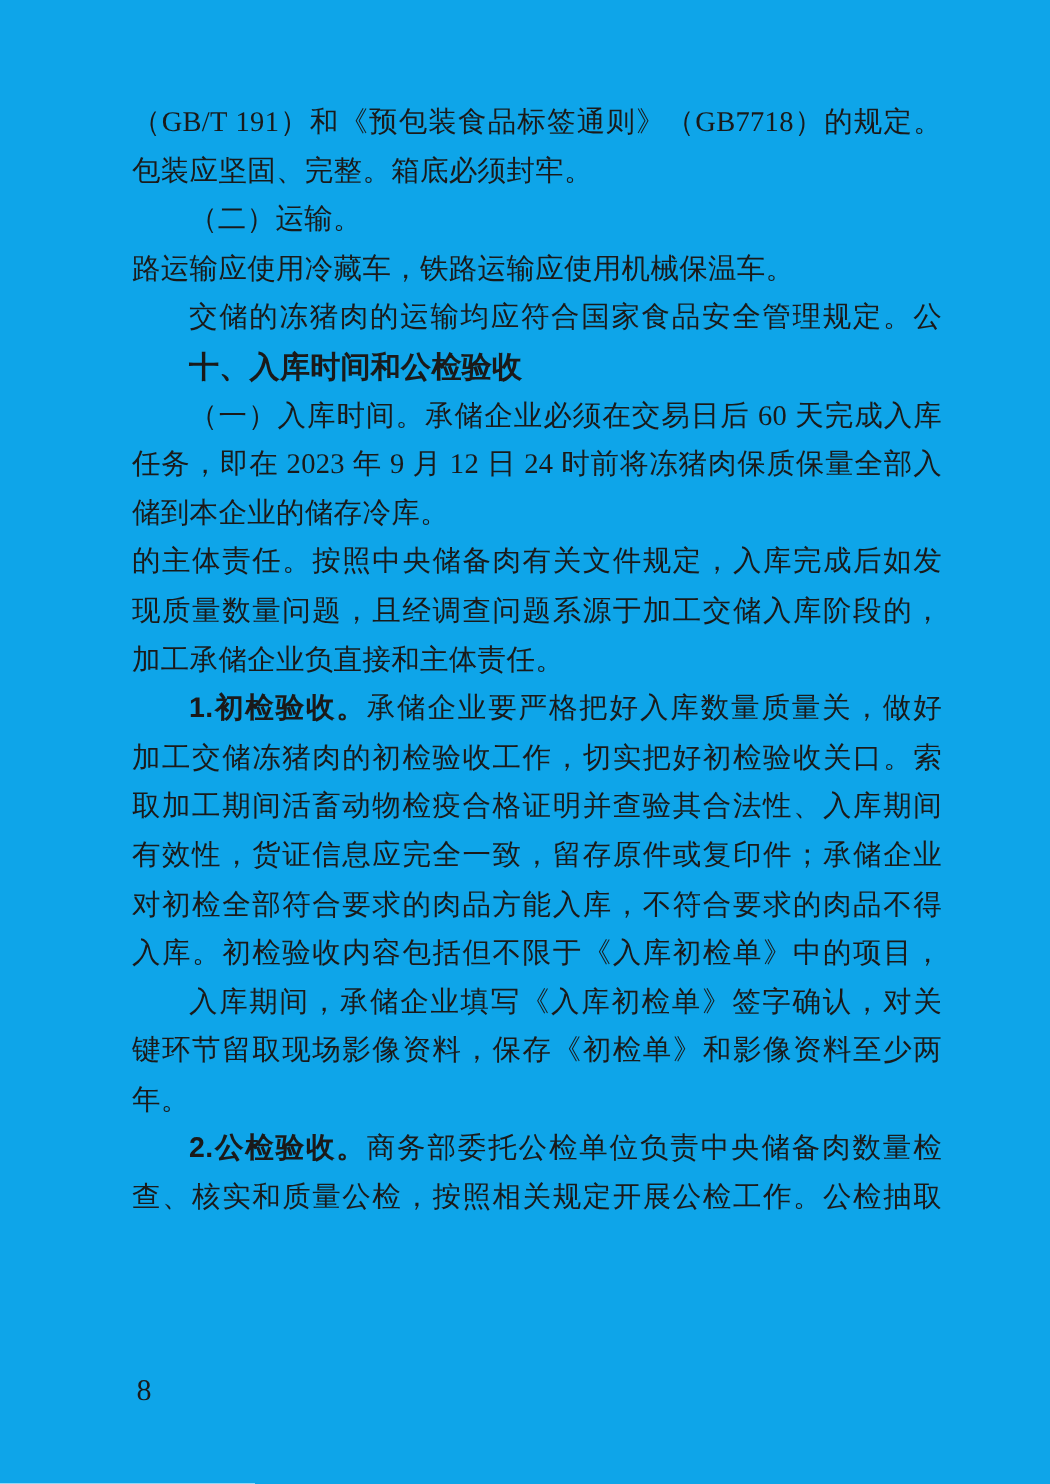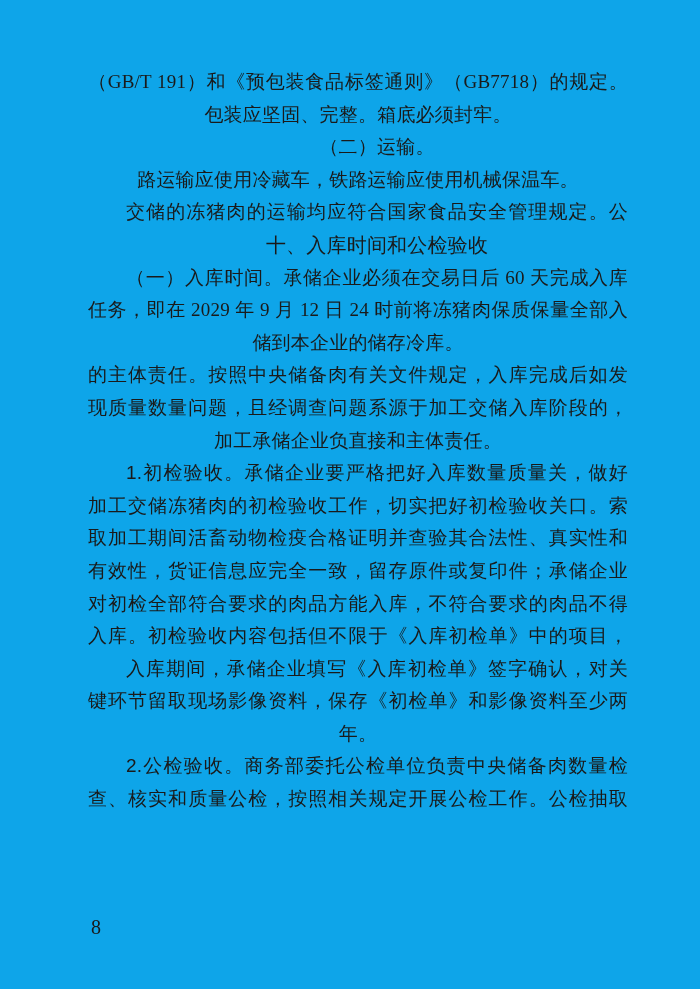--- a/index.html
+++ b/index.html
@@ -21,33 +21,32 @@
     left: 88px;
     top: 66px;
     width: 540px;
   }
   .line {
     height: 32.6px;
     line-height: 32.6px;
     font-size: 19px;
     white-space: nowrap;
     letter-spacing: 0.2px;
-    text-align: center;
   }
   .line.fill {
     text-align: justify;
     text-align-last: justify;
     text-justify: inter-character;
   }
   .line.indent {
     padding-left: 38px;
   }
   .line.heading,
   .run.bold {
-    font-weight: 400;
+    font-weight: 700;
     font-family: "Liberation Sans", sans-serif;
   }
   .line.heading {
     font-size: 20px;
   }
   .page-number {
     position: absolute;
     left: 91px;
     top: 915px;
     font-size: 20px;
@@ -60,28 +59,28 @@
 
 <div class="page">
   <div class="text-block" id="text-block">
       <div class="line fill"><span class="run">（GB/T 191）和《预包装食品标签通则》（GB7718）的规定。</span></div>
       <div class="line"><span class="run">包装应坚固、完整。箱底必须封牢。</span></div>
       <div class="line indent"><span class="run">（二）运输。</span></div>
       <div class="line"><span class="run">路运输应使用冷藏车，铁路运输应使用机械保温车。</span></div>
       <div class="line fill indent"><span class="run">交储的冻猪肉的运输均应符合国家食品安全管理规定。公</span></div>
       <div class="line indent heading"><span class="run bold">十、入库时间和公检验收</span></div>
       <div class="line fill indent"><span class="run">（一）入库时间。承储企业必须在交易日后 60 天完成入库</span></div>
-      <div class="line fill"><span class="run">任务，即在 2029 年 9 月 12 日 24 时前将冻猪肉保质保量全部入</span></div>
+      <div class="line fill"><span class="run">任务，即在 2023 年 9 月 12 日 24 时前将冻猪肉保质保量全部入</span></div>
       <div class="line"><span class="run">储到本企业的储存冷库。</span></div>
       <div class="line fill"><span class="run">的主体责任。按照中央储备肉有关文件规定，入库完成后如发</span></div>
       <div class="line fill"><span class="run">现质量数量问题，且经调查问题系源于加工交储入库阶段的，</span></div>
       <div class="line"><span class="run">加工承储企业负直接和主体责任。</span></div>
       <div class="line fill indent"><span class="run bold">1.初检验收。</span><span class="run">承储企业要严格把好入库数量质量关，做好</span></div>
       <div class="line fill"><span class="run">加工交储冻猪肉的初检验收工作，切实把好初检验收关口。索</span></div>
-      <div class="line fill"><span class="run">取加工期间活畜动物检疫合格证明并查验其合法性、真实性和</span></div>
+      <div class="line fill"><span class="run">取加工期间活畜动物检疫合格证明并查验其合法性、入库期间</span></div>
       <div class="line fill"><span class="run">有效性，货证信息应完全一致，留存原件或复印件；承储企业</span></div>
       <div class="line fill"><span class="run">对初检全部符合要求的肉品方能入库，不符合要求的肉品不得</span></div>
       <div class="line fill"><span class="run">入库。初检验收内容包括但不限于《入库初检单》中的项目，</span></div>
       <div class="line fill indent"><span class="run">入库期间，承储企业填写《入库初检单》签字确认，对关</span></div>
       <div class="line fill"><span class="run">键环节留取现场影像资料，保存《初检单》和影像资料至少两</span></div>
       <div class="line"><span class="run">年。</span></div>
       <div class="line fill indent"><span class="run bold">2.公检验收。</span><span class="run">商务部委托公检单位负责中央储备肉数量检</span></div>
       <div class="line fill"><span class="run">查、核实和质量公检，按照相关规定开展公检工作。公检抽取</span></div>
     </div>
   <div class="page-number">8</div>

